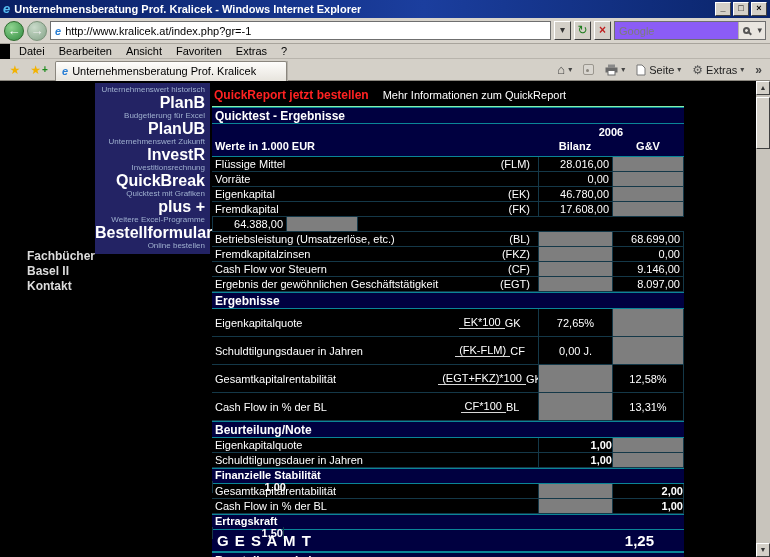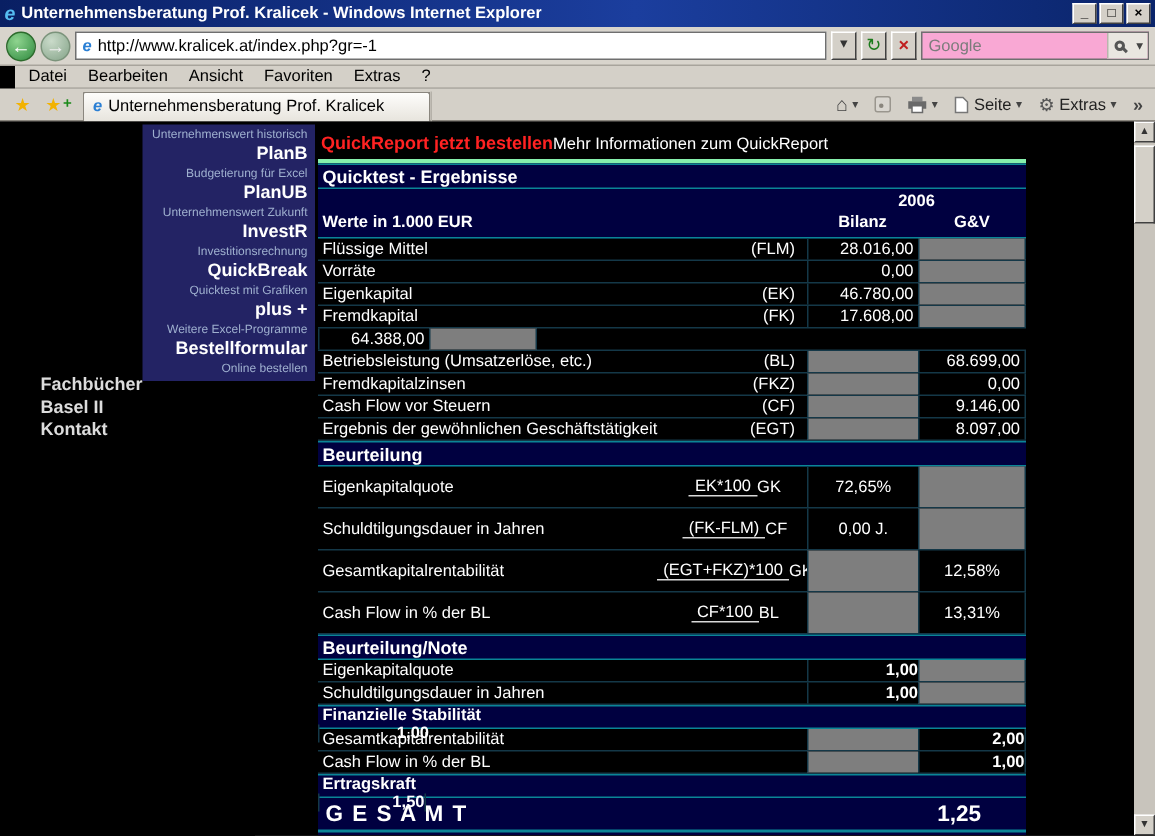--- a/index.html
+++ b/index.html
@@ -23,21 +23,21 @@
   .navcircle.fwd  { background: radial-gradient(circle at 35% 30%, #cadbca, #84a388); border-color: #7b937b; color: #eee; }
   .addr { flex: 1; height: 19px; background: #fff; border: 1px solid #6f6f6f; display: flex; align-items: center; padding: 0 2px; }
   .favicon { color: #2a7fd4; font-style: italic; font-weight: bold; font-size: 11px; margin: 0 4px 0 2px; }
   .addr-input, .search-input { border: none; outline: none; background: transparent; font-family: "Liberation Sans", sans-serif;
     font-size: 11px; color: #000; width: 100%; height: 14px; }
   .search-input::placeholder { color: #7c7c7c; opacity: 1; }
   .smallbtn { width: 17px; height: 19px; background: #d4d0c8; border: 1px solid; border-color: #fff #404040 #404040 #fff;
     font-size: 10px; text-align: center; line-height: 16px; color: #333; }
   .smallbtn.refresh { color: #1a7a1a; font-size: 12px; }
   .smallbtn.stop { color: #c02020; font-weight: bold; font-size: 12px; }
-  .search { width: 152px; height: 19px; background: #f9a8d4; border: 1px solid #6f6f6f; display: flex; align-items: center; padding-left: 4px; }
+  .search { width: 152px; height: 19px; background: #8b5cf6; border: 1px solid #6f6f6f; display: flex; align-items: center; padding-left: 4px; }
   .magbtn { width: 20px; height: 17px; display: flex; align-items: center; justify-content: center; background: #e9e6e0; border-left: 1px solid #b9b5ad; }
   .mag { display: inline-block; width: 7px; height: 7px; border: 2px solid #555; border-radius: 50%; position: relative; }
   .mag::after { content: ""; position: absolute; width: 5px; height: 2px; background: #555; transform: rotate(45deg); right: -4px; bottom: -2px; }
   .sdrop { width: 13px; text-align: center; font-size: 9px; color: #444; background: #e9e6e0; height: 17px; line-height: 17px; }
   .menubar { position: absolute; top: 44px; left: 10px; width: 770px; height: 15px; background: #d4d0c8;
     border-bottom: 1px solid #b8b4ac; display: flex; align-items: center; font-size: 11px; color: #000; padding-left: 2px; }
   .menu-item { padding: 0 7px; height: 15px; line-height: 15px; }
   .tabbar { position: absolute; top: 59px; left: 0; width: 770px; height: 22px; background: #d4d0c8;
     border-bottom: 1px solid #8a867e; display: flex; align-items: center; padding: 0 3px; }
   .favbtn { width: 24px; height: 18px; display: flex; align-items: center; justify-content: center; gap: 1px; }
@@ -55,26 +55,26 @@
   .house { font-size: 13px; color: #444; line-height: 13px; }
   .gear { font-size: 12px; color: #555; line-height: 12px; }
   .chev { font-size: 12px; color: #444; font-weight: bold; }
   .feed { width: 11px; height: 11px; background: #d9d6d0; border: 1px solid #9a968e; border-radius: 2px; position: relative; }
   .feed::after { content: ""; position: absolute; left: 2px; bottom: 2px; width: 3px; height: 3px; border-radius: 50%; background: #8a867e; }
 
   
   .page { position: absolute; top: 81px; left: 0; width: 770px; height: 476px; background: #000; overflow: hidden; }
   .sidebar { position: absolute; left: 95px; top: 2px; width: 115px; background: #232364; padding: 2px 0 3px 0; }
   .side-small { font-size: 8px; color: #9fb0cf; text-align: right; padding-right: 5px; line-height: 10px; white-space: nowrap; overflow: hidden; }
-  .side-bold { font-size: 12px; font-weight: bold; color: #fff; text-align: right; padding: 0 5px 1px 0; line-height: 15px; white-space: nowrap; }
+  .side-bold { font-size: 16px; font-weight: bold; color: #fff; text-align: right; padding: 0 5px 1px 0; line-height: 15px; white-space: nowrap; }
   .side-links { position: absolute; left: 2px; top: 168px; margin-left: 25px; }
   .side-link { font-size: 12px; font-weight: bold; color: #dcdcdc; line-height: 15px; }
 
   .main { position: absolute; left: 212px; top: 6px; width: 472px; color: #fff; font-size: 11px; }
-  .promo { display: flex; align-items: baseline; padding: 1px 2px 4px 2px; border-bottom: 3px solid #86efac; }
+  .promo { display: flex; align-items: baseline; gap: 14px; padding: 1px 2px 4px 2px; border-bottom: 1px solid #86efac; }
   .promo-order { color: #ff2222; font-weight: bold; font-size: 12px; }
   .promo-info { color: #fff; font-size: 11px; }
   .secbar { background: #000040; border-top: 1px solid #0a8596; border-bottom: 1px solid #0a8596;
     color: #fff; font-weight: bold; font-size: 12px; padding: 1px 3px; height: 17px; }
   .thead { background: #000040; border-bottom: 1px solid #0a8596; color: #fff; font-weight: bold; font-size: 11px; height: 33px; }
   .yrow { display: flex; padding-top: 2px; }
   .yspacer { width: 326px; }
   .ycell { width: 146px; text-align: center; }
   .hrow { display: flex; padding-top: 2px; }
   .hwerte { width: 326px; padding-left: 3px; }
@@ -313,21 +313,21 @@
       </div>
       <div class="trow">
         <div class="c-lab">
             <span class="lbl">Ergebnis der gewöhnlichen Geschäftstätigkeit</span>
             <span class="code">(EGT)</span>
           </div>
         <div class="c-bil gray"></div>
         <div class="c-guv val">8.097,00</div>
       </div>
 
-      <div class="secbar">Beurteilung</div>
+      <div class="secbar">Ergebnisse</div>
 
       <div class="erow">
         <div class="e-lab">Eigenkapitalquote</div>
         <div class="e-form">
           <span class="f-top">EK*100</span>
           <span>GK</span>
         </div>
         <div class="c-bil ecell">72,65%</div>
         <div class="c-guv gray"></div>
       </div>

